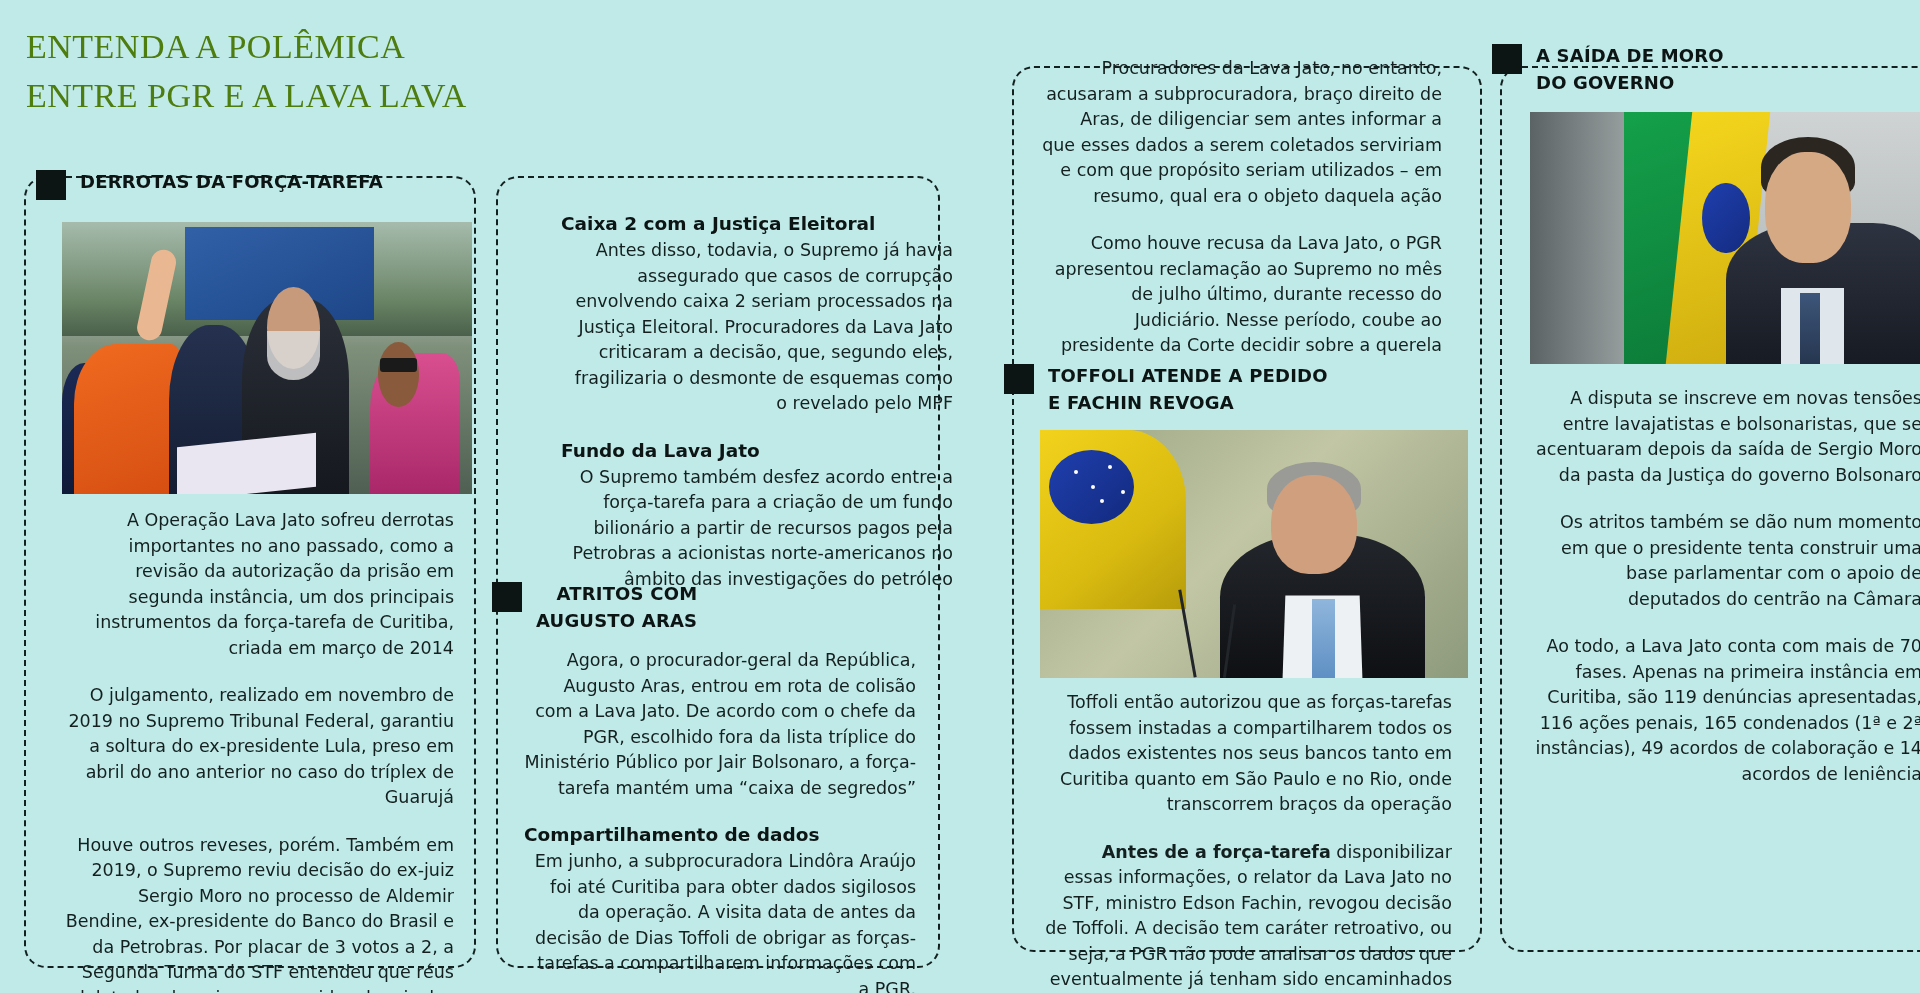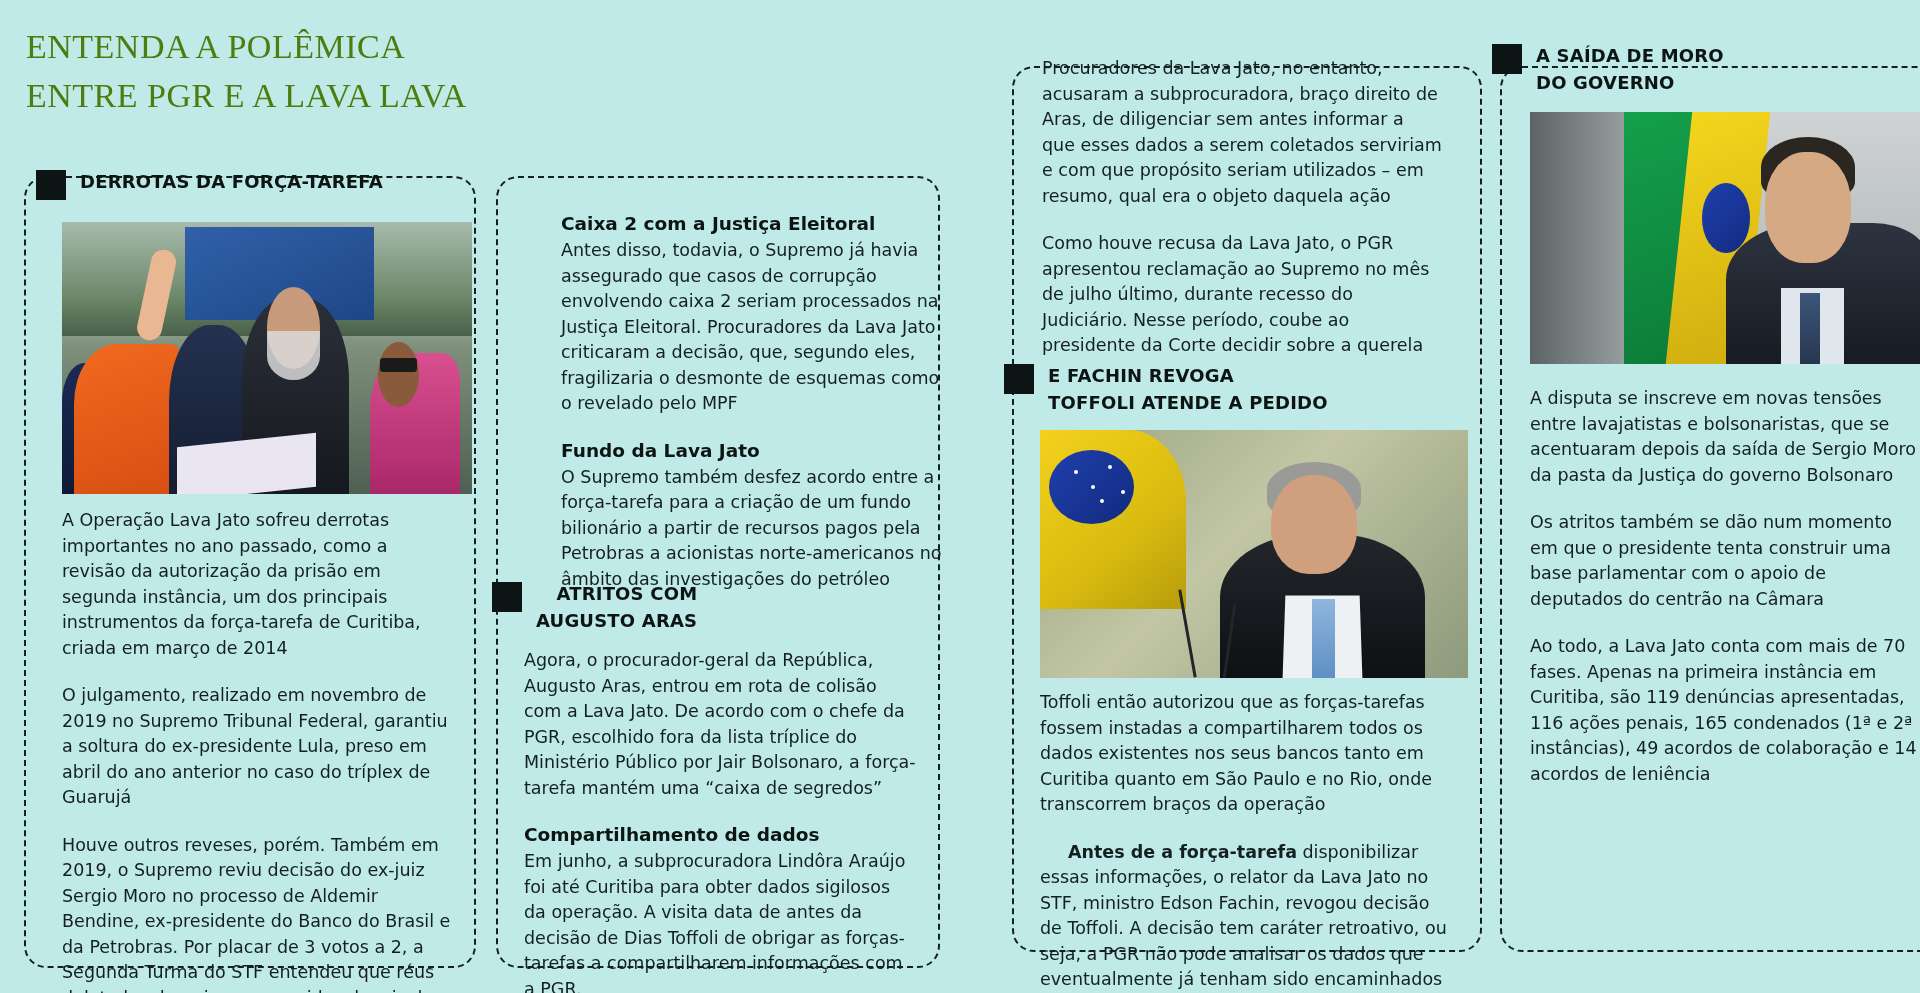--- a/index.html
+++ b/index.html
@@ -66,20 +66,21 @@
     border-radius: 22px;
   }
 
   
   .col { position: absolute; }
   p.body {
     font-size: 17.5px;
     line-height: 25.5px;
     color: #14201f;
     margin-bottom: 22px;
+    text-align: right;
   }
   p.body:last-child { margin-bottom: 0; }
   h4.sub {
     font-size: 18.5px;
     font-weight: 700;
     line-height: 24px;
     color: #0d1514;
     margin-bottom: 2px;
   }
   .lead { font-weight: 700; margin-left: 28px; }
@@ -236,22 +237,22 @@
 
   <div class="col" style="left:1042px; top:56px; width:400px;">
     <p class="body">Procuradores da Lava Jato, no entanto, acusaram a subprocuradora, braço direito de Aras, de diligenciar sem antes informar a que esses dados a serem coletados serviriam e com que propósito seriam utilizados – em resumo, qual era o objeto daquela ação</p>
     <p class="body">Como houve recusa da Lava Jato, o PGR apresentou reclamação ao Supremo no mês de julho último, durante recesso do Judiciário. Nesse período, coube ao presidente da Corte decidir sobre a querela</p>
   </div>
 
   <div class="col" style="left:1004px; top:362px; width:470px;">
     <div class="sec-head">
       <div class="sec-square"></div>
       <div>
+        <div class="sec-title">TOFFOLI ATENDE A PEDIDO</div>
         <div class="sec-title">E FACHIN REVOGA</div>
-        <div class="sec-title">TOFFOLI ATENDE A PEDIDO</div>
       </div>
     </div>
   </div>
 
   <div class="photo p2" style="left:1040px; top:430px; width:428px; height:248px;">
     <div class="bg"></div>
     <div class="flagY"></div>
       <div class="flagB"></div>
     <div class="star" style="left:8%;  top:16%;"></div>
     <div class="star" style="left:12%; top:22%;"></div>

